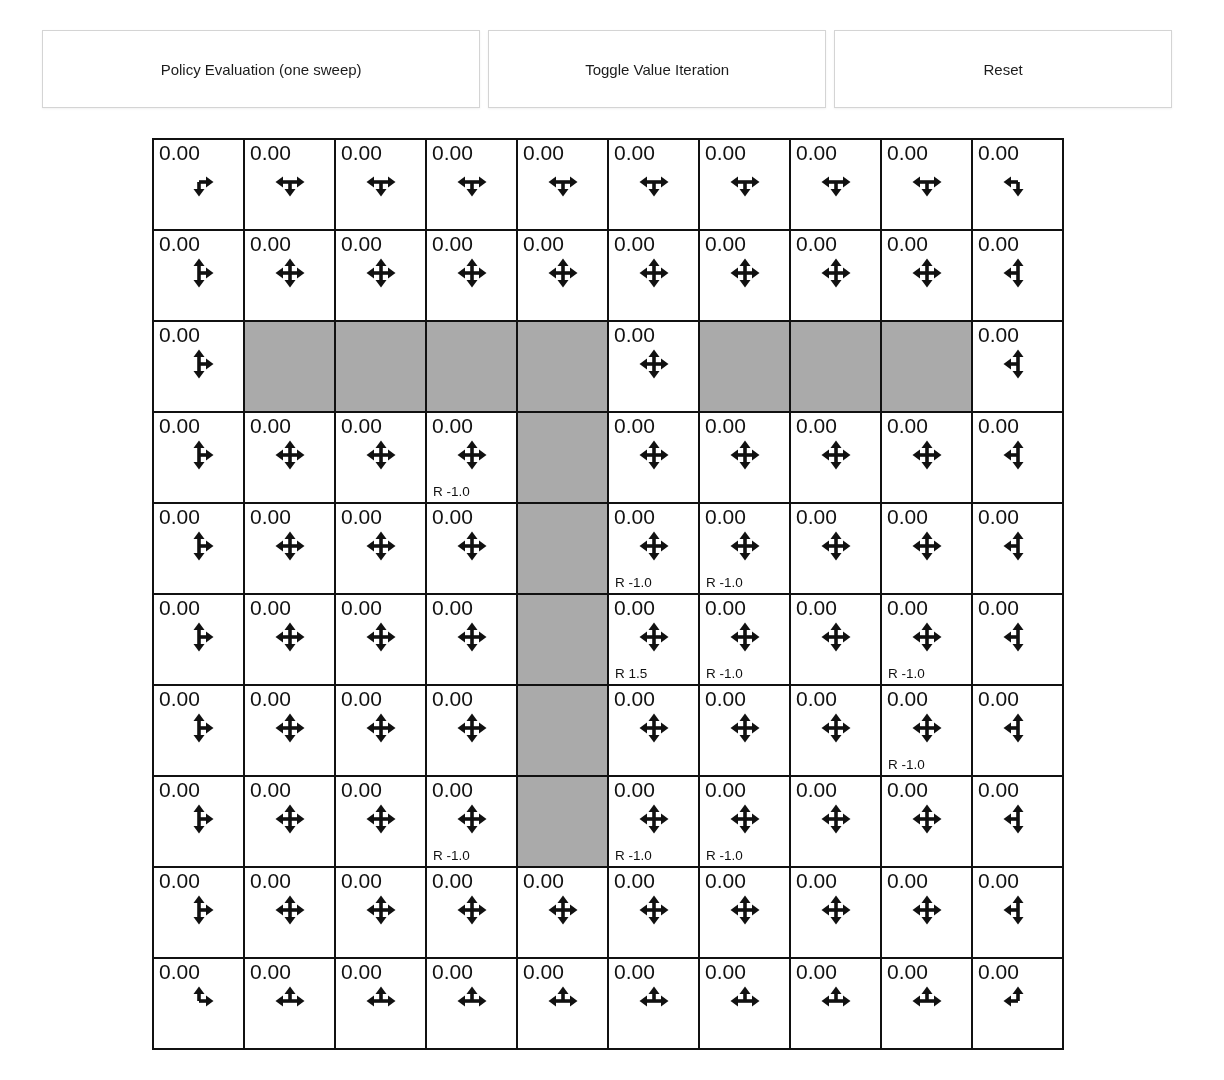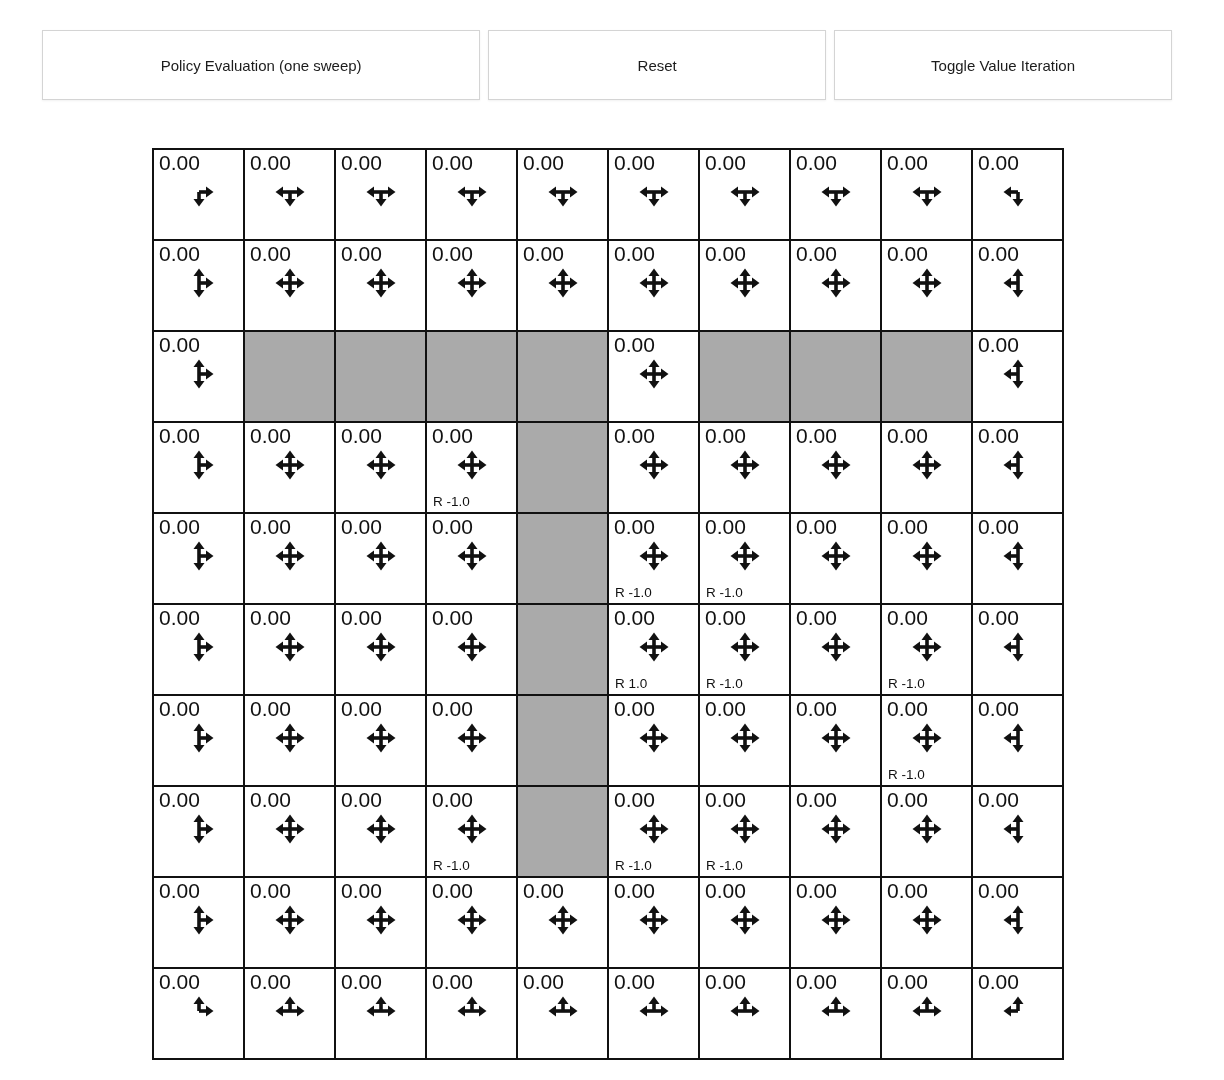--- a/index.html
+++ b/index.html
@@ -9,21 +9,21 @@
     background: #ffffff;
     font-family: "Liberation Sans", sans-serif;
     position: relative;
     overflow: hidden;
   }
 
   
   .toolbar {
     position: absolute;
     left: 42px; right: 52px; top: 30px;
-    height: 70px;
+    height: 78px;
     display: flex;
     gap: 8px;
   }
   .toolbar button {
     flex: 1;
     background: #ffffff;
     border: 1px solid #d4d4d4;
     box-shadow: 0 1px 2px rgba(0,0,0,0.06);
     font-family: "Liberation Sans", sans-serif;
     font-size: 15px;
@@ -33,21 +33,20 @@
   .toolbar button:first-child { flex: 1.31; }
 
   
   .grid {
     position: absolute;
     left: 152px; top: 138px;
     display: grid;
     grid-template-columns: repeat(10, 91px);
     grid-auto-rows: 91px;
     border: 1px solid #111111;
-    margin-top: 10px;
   }
   .cell {
     position: relative;
     border: 1px solid #111111;
     background: #ffffff;
   }
   .cell.wall { background: #aaaaaa; }
   .cell .value {
     position: absolute;
     top: 1px; left: 5px;
@@ -70,22 +69,22 @@
     width: 38px; height: 38px;
   }
   .cell svg.policy line { stroke: #111111; stroke-width: 3.6; }
   .cell svg.policy polygon { fill: #111111; }
 </style>
 </head>
 <body>
 
 <div class="toolbar">
   <button>Policy Evaluation (one sweep)</button>
+  <button>Toggle Value Iteration</button>
   <button>Reset</button>
-  <button>Toggle Value Iteration</button>
 </div>
 
 <div class="grid">
     <div class="cell">
       <span class="value">0.00</span>
       <svg class="policy" viewBox="0 0 38 38">
         <g>
           <line x1="19" y1="19" x2="26" y2="19"></line>
           <polygon points="26,13.5 26,24.5 33.5,19"></polygon>
         </g>
@@ -969,21 +968,21 @@
         </g>
         <g>
           <line x1="19" y1="19" x2="12" y2="19"></line>
           <polygon points="12,13.5 12,24.5 4.5,19"></polygon>
         </g>
         <g>
           <line x1="19" y1="19" x2="26" y2="19"></line>
           <polygon points="26,13.5 26,24.5 33.5,19"></polygon>
         </g>
       </svg>
-      <span class="reward">R 1.0</span>
+      <span class="reward">R 1.5</span>
     </div>
     <div class="cell">
       <span class="value">0.00</span>
       <svg class="policy" viewBox="0 0 38 38">
         <g>
           <line x1="19" y1="19" x2="19" y2="12"></line>
           <polygon points="13.5,12 24.5,12 19,4.5"></polygon>
         </g>
         <g>
           <line x1="19" y1="19" x2="19" y2="26"></line>

